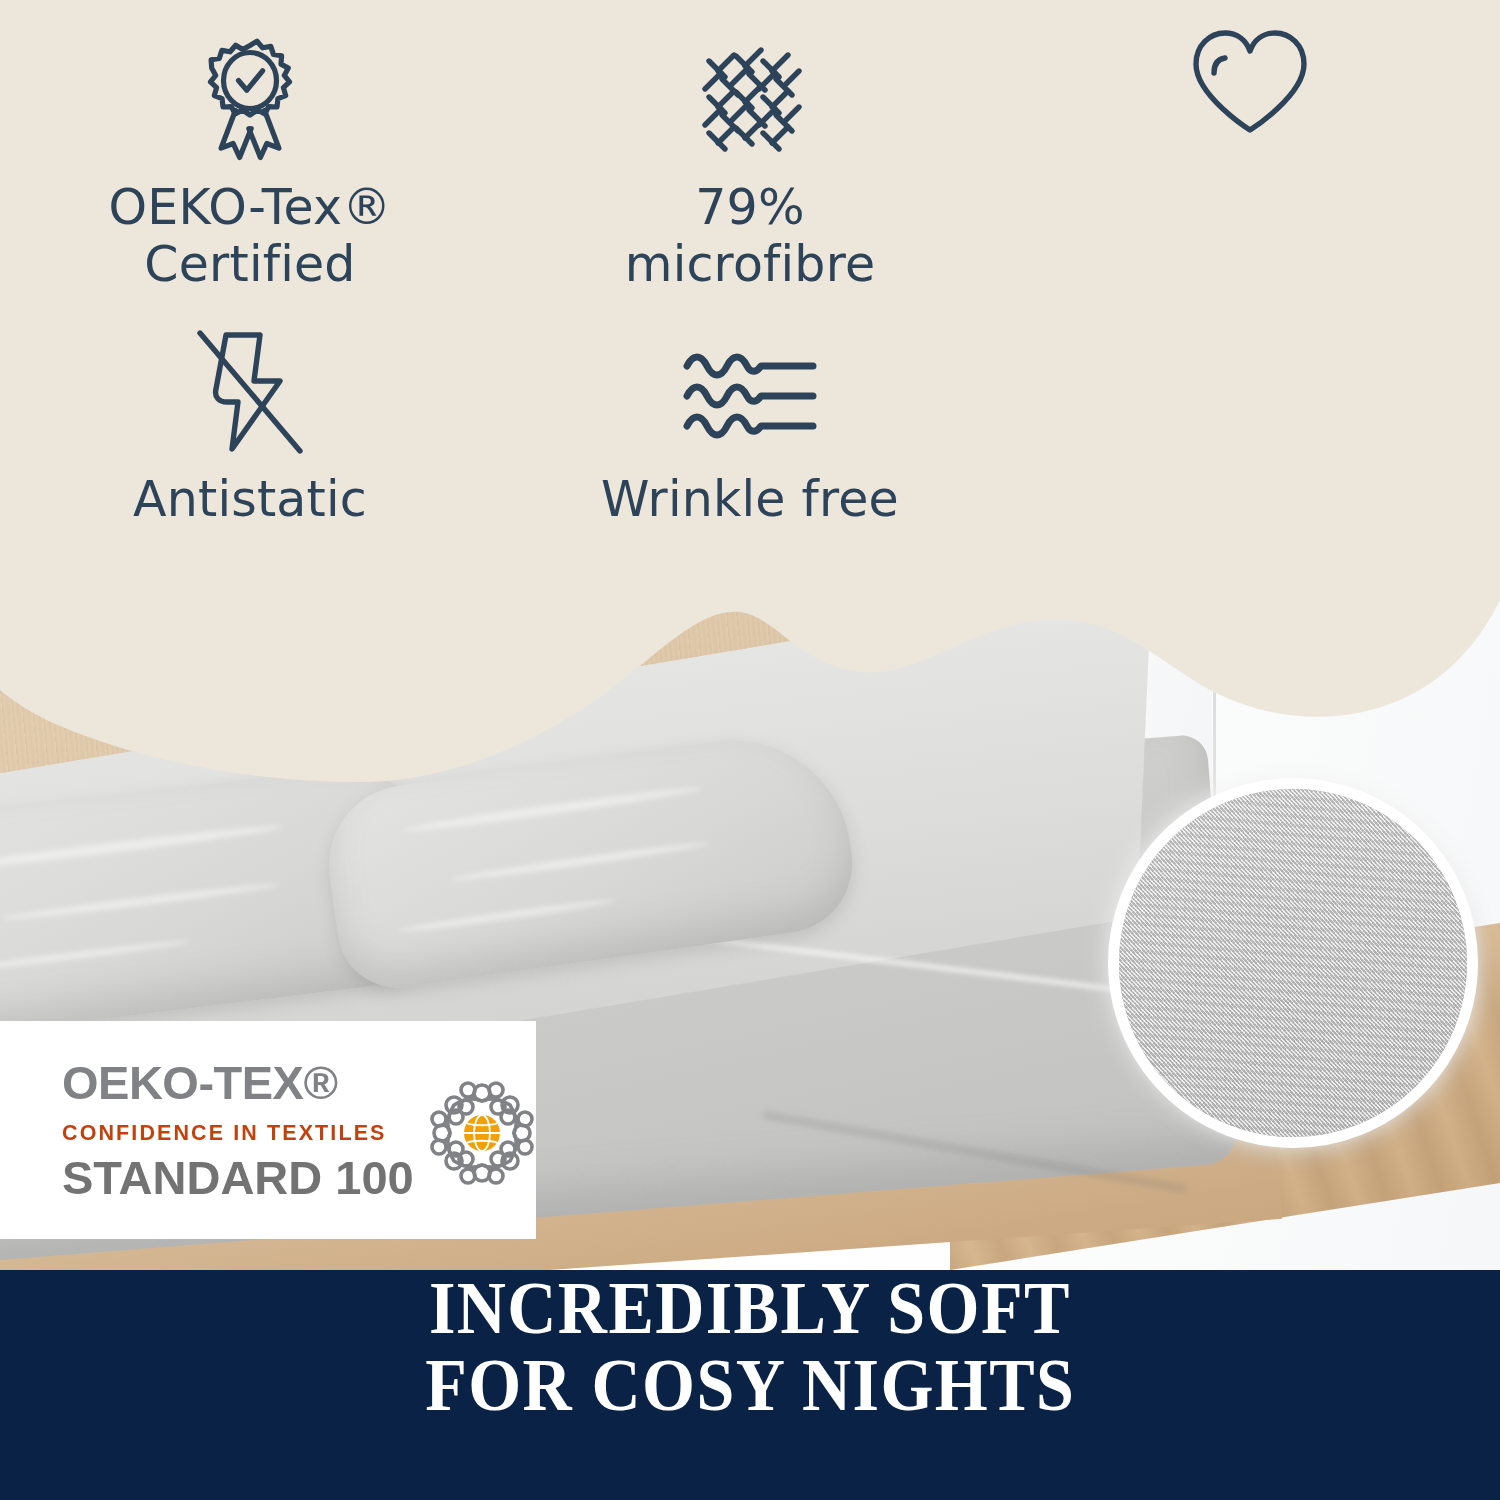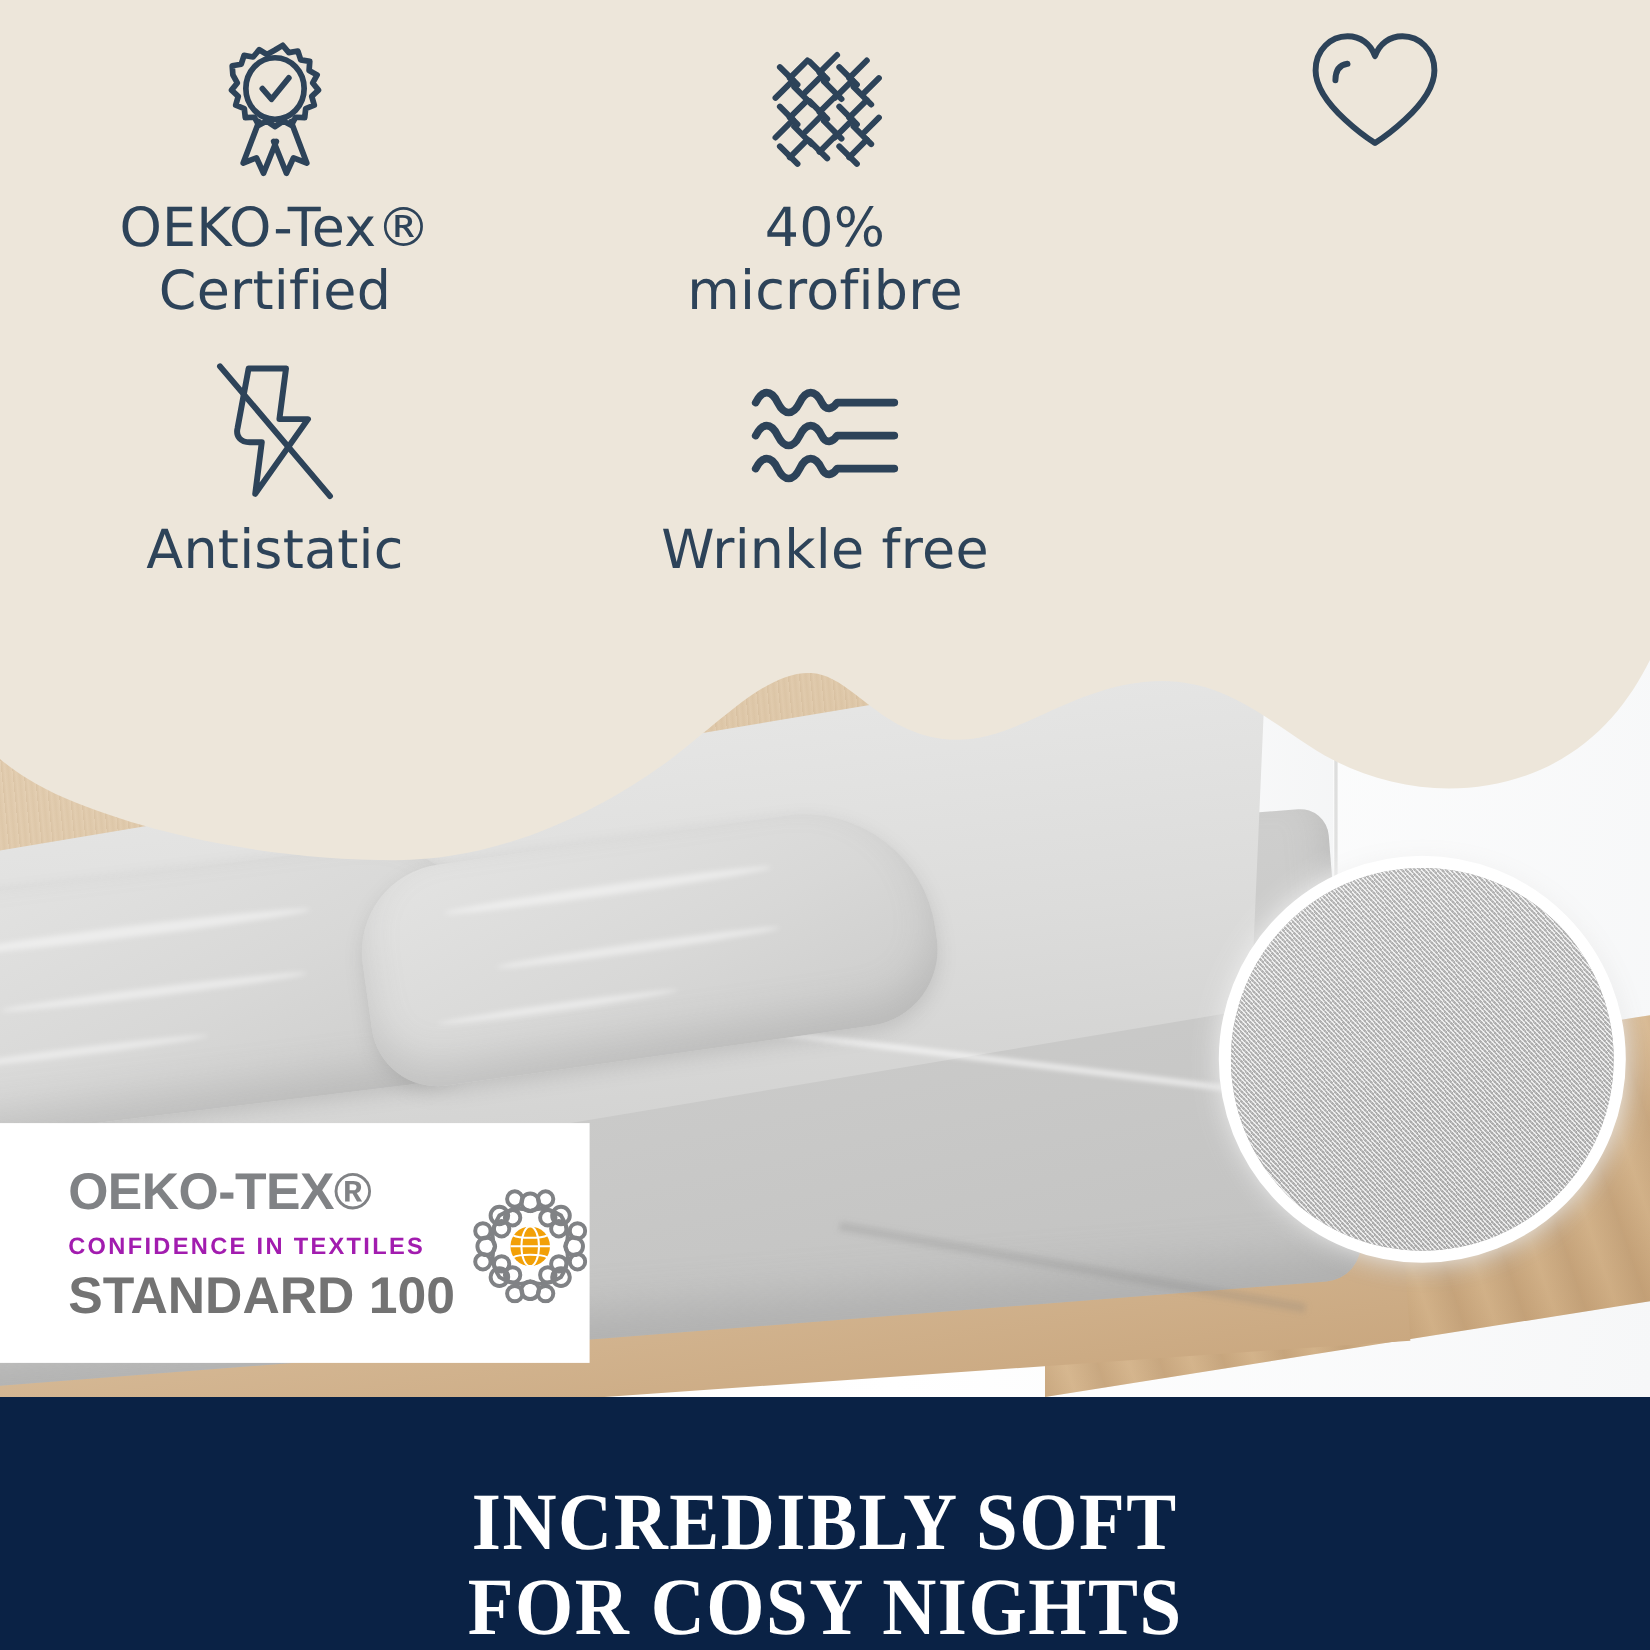--- a/index.html
+++ b/index.html
@@ -239,21 +239,21 @@
   .cert-text { display: flex; flex-direction: column; }
   .cert-line1 {
     color: #808285;
     font-weight: bold;
     font-size: 47px;
     letter-spacing: -0.5px;
     line-height: 1;
     font-family: "Liberation Sans", sans-serif;
   }
   .cert-line2 {
-    color: #a21caf;
+    color: #c2410c;
     font-weight: bold;
     font-size: 21.5px;
     letter-spacing: 2.1px;
     line-height: 1;
     margin-top: 17px;
     font-family: "Liberation Sans", sans-serif;
   }
   .cert-line3 {
     color: #737373;
     font-weight: bold;
@@ -298,21 +298,21 @@
   .banner {
     position: absolute;
     left: 0;
     top: 1270px;
     width: 1500px;
     height: 230px;
     background: #0a2245;
     display: flex;
     flex-direction: column;
     align-items: center;
-    justify-content: flex-end;
+    justify-content: flex-start;
   }
   .banner-line {
     color: #ffffff;
     font-family: "Liberation Serif", serif;
     font-weight: bold;
     font-size: 74px;
     line-height: 1.04;
     letter-spacing: 1.5px;
     text-align: center;
     transform: scaleX(.92);
@@ -434,21 +434,21 @@
             <line x1="35" y1="78" x2="51" y2="94"></line>
             <line x1="62" y1="73" x2="78" y2="89"></line>
             <line x1="89" y1="78" x2="105" y2="94"></line>
 
             <line x1="22" y1="96" x2="38" y2="112"></line>
             <line x1="49" y1="91" x2="65" y2="107"></line>
             <line x1="76" y1="96" x2="92" y2="112"></line>
           </g>
         </svg>
       </div>
-      <div class="flabel">40%
+      <div class="flabel">79%
 microfibre</div>
     </div>
 
 
     <div class="feature row2">
       <div class="ficon">
         <svg width="124" height="112" viewBox="0 0 124 112" fill="none" stroke="#2d4359" stroke-width="5.4" stroke-linecap="round" stroke-linejoin="round">
           <path d="M62 104 C62 104 8 70 8 38 C8 19 22 7 37 7 C49 7 58 14 62 25 C66 14 75 7 87 7 C102 7 116 19 116 38 C116 70 62 104 62 104 Z"></path>
           <path d="M26 47 C26 38 30 33 37 32"></path>
         </svg>

